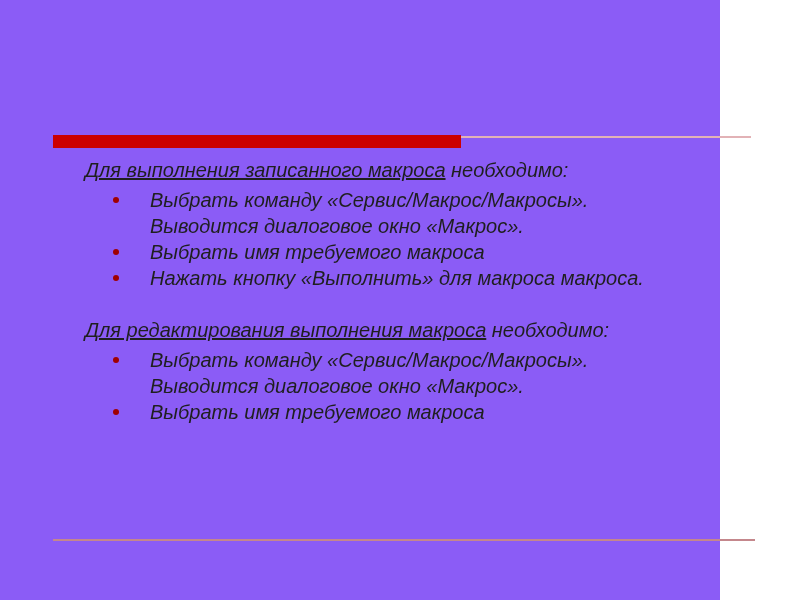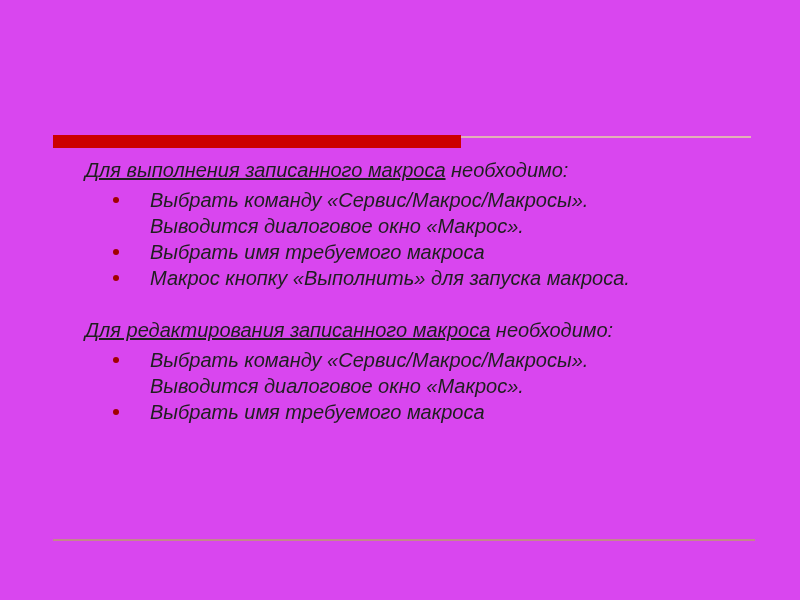--- a/index.html
+++ b/index.html
@@ -11,23 +11,23 @@
   }
   * { margin: 0; padding: 0; box-sizing: border-box; }
   html, body { width: 800px; height: 600px; }
   body {
     font-family: "Liberation Sans", "DejaVu Sans", sans-serif;
     background: #ffffff;
     overflow: hidden;
   }
   .slide {
     position: relative;
-    width: 800px;
+    width: 720px;
     height: 600px;
-    background: #d946ef;
+    background: #8b5cf6;
   }
   .top-thin-line {
     position: absolute;
     left: 53px;
     top: 136px;
     width: 698px;
     height: 2px;
     background: var(--thin-line);
   }
   .accent-bar {
@@ -93,24 +93,24 @@
   <div class="top-thin-line"></div>
   <div class="accent-bar"></div>
 
   <div class="content">
 
     <p class="heading"><span class="u">Для выполнения записанного макроса</span><span> необходимо:</span></p>
 
     <ul class="bullets">
       <li>Выбрать команду «Сервис/Макрос/Макросы». Выводится диалоговое окно «Макрос».</li>
       <li>Выбрать имя требуемого макроса</li>
-      <li>Макрос кнопку «Выполнить» для запуска макроса.</li>
+      <li>Нажать кнопку «Выполнить» для макроса макроса.</li>
     </ul>
 
-    <p class="heading second"><span class="u">Для редактирования записанного макроса</span><span> необходимо:</span></p>
+    <p class="heading second"><span class="u">Для редактирования выполнения макроса</span><span> необходимо:</span></p>
 
     <ul class="bullets">
       <li>Выбрать команду «Сервис/Макрос/Макросы». Выводится диалоговое окно «Макрос».</li>
       <li>Выбрать имя требуемого макроса</li>
     </ul>
 
   </div>
 
   <div class="bottom-line"></div>
 

